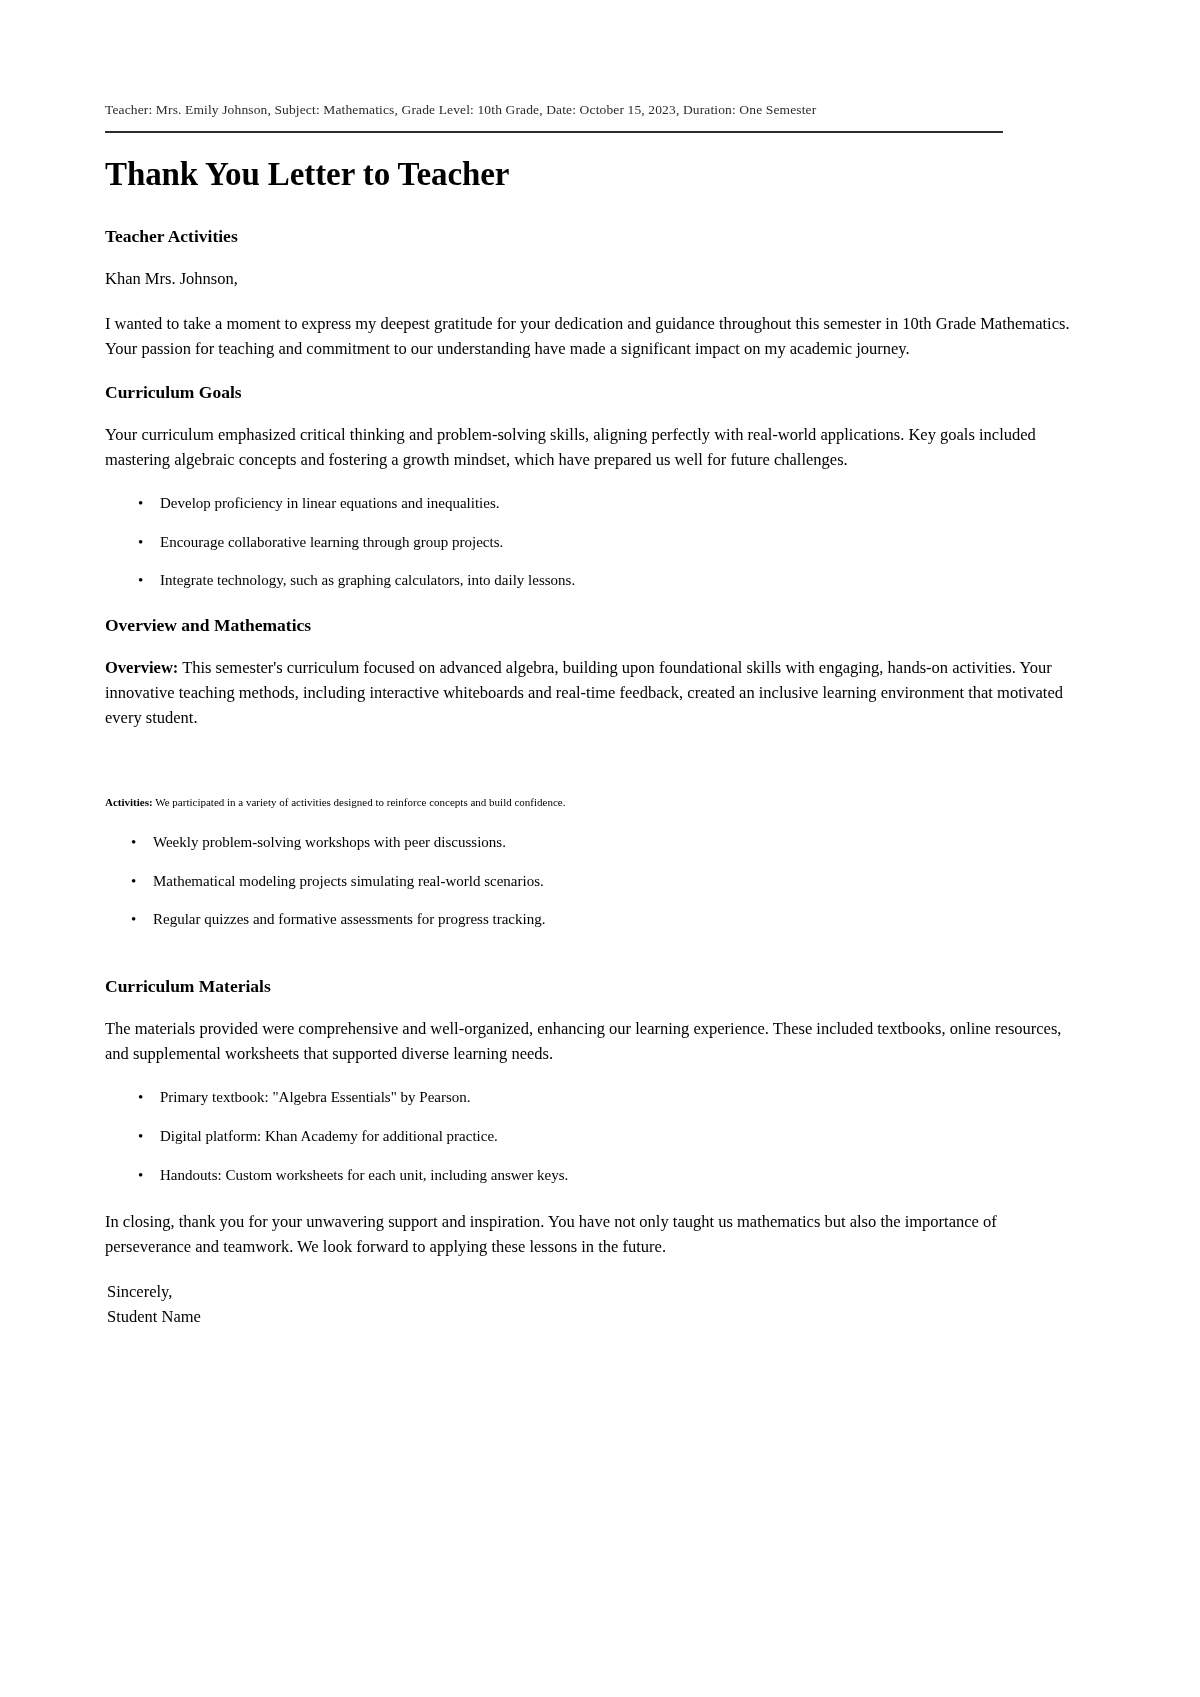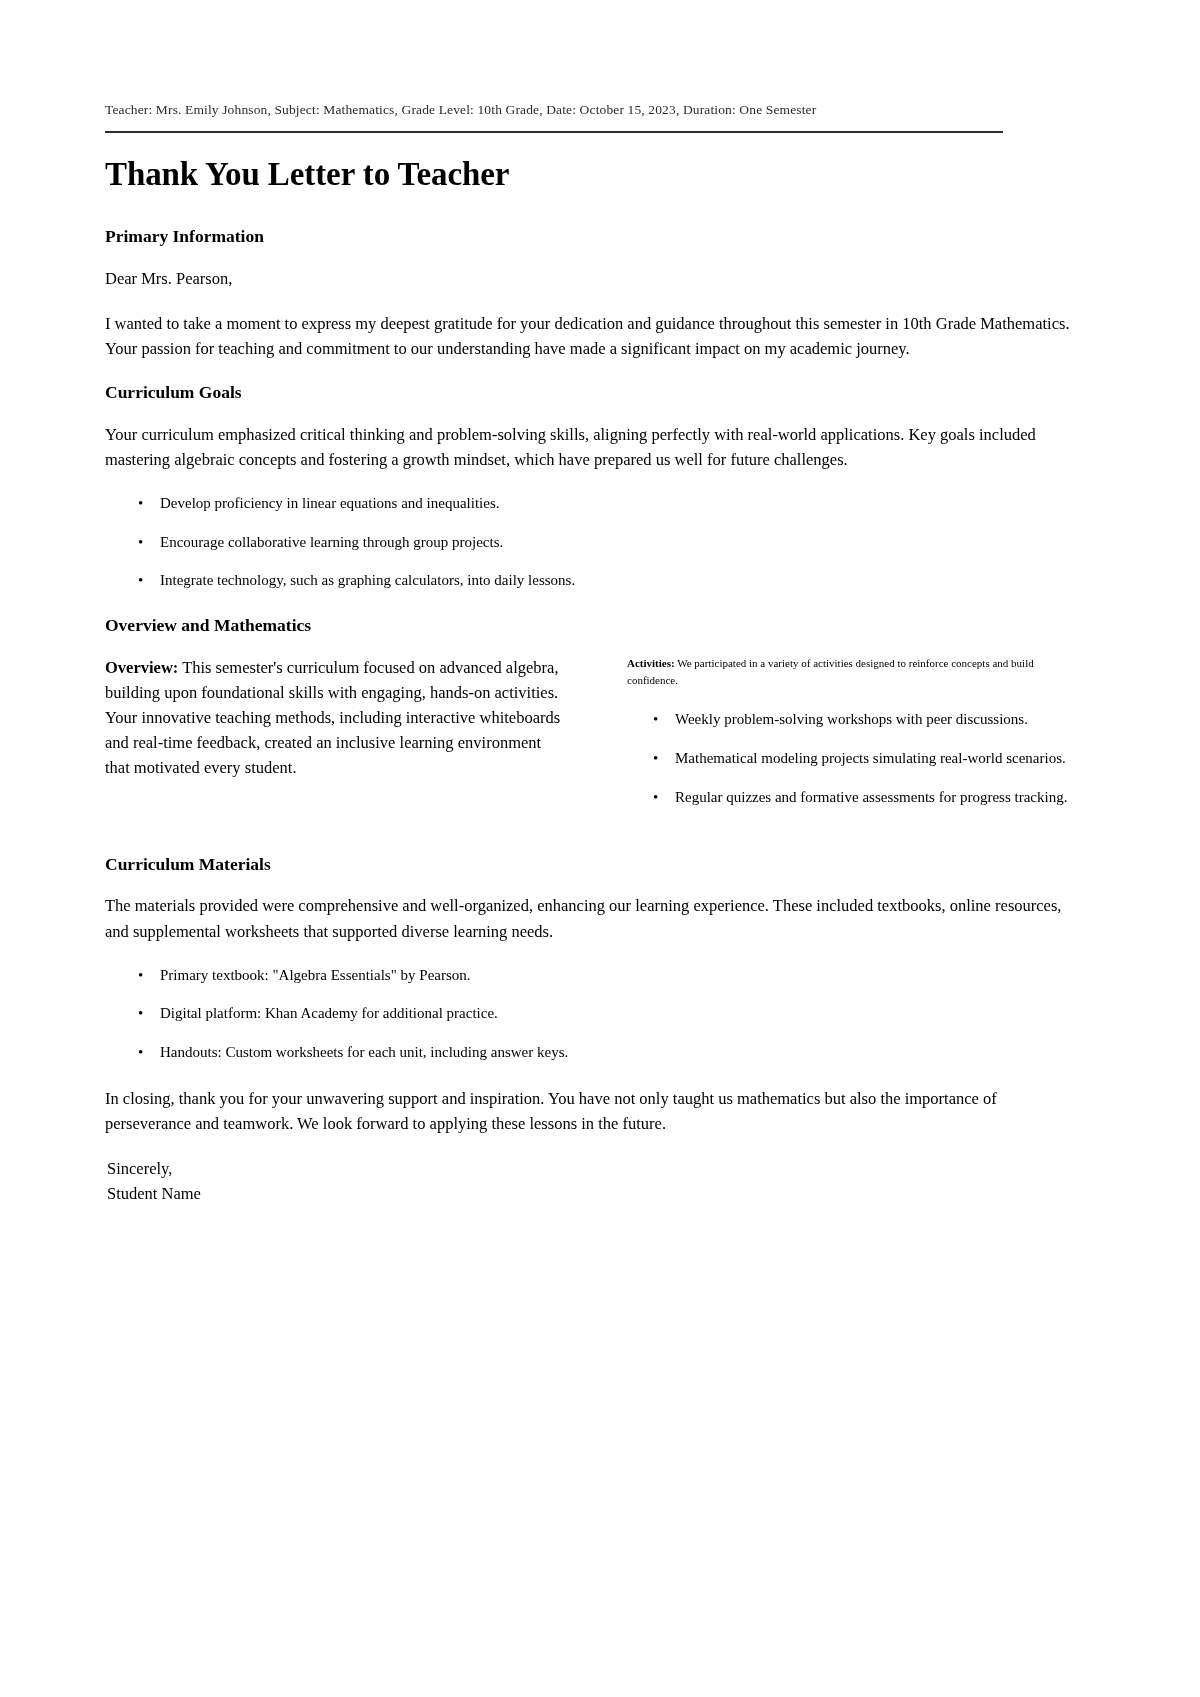--- a/index.html
+++ b/index.html
@@ -81,20 +81,21 @@
     left: -22px;
     top: 0;
     font-size: 15px;
     line-height: 1.52;
   }
 
   .two-col {
     display: flex;
     gap: 64px;
     margin-bottom: 28px;
+    flex-direction: column;
   }
   .col {
     flex: 1 1 0;
     min-width: 0;
   }
   .col-left p {
     font-size: 16.5px;
     line-height: 1.52;
     margin: 0;
   }
@@ -128,23 +129,23 @@
 <body>
 
 <div class="page">
 
   <p class="doc-meta">Teacher: Mrs. Emily Johnson, Subject: Mathematics, Grade Level: 10th Grade, Date: October 15, 2023, Duration: One Semester</p>
 
   <hr class="rule">
 
   <h1 class="doc-title">Thank You Letter to Teacher</h1>
 
-  <h2 class="section-heading">Primary Information</h2>
+  <h2 class="section-heading">Teacher Activities</h2>
 
-  <p class="body-text">Dear Mrs. Pearson,</p>
+  <p class="body-text">Khan Mrs. Johnson,</p>
 
   <p class="body-text">I wanted to take a moment to express my deepest gratitude for your dedication and guidance throughout this semester in 10th Grade Mathematics. Your passion for teaching and commitment to our understanding have made a significant impact on my academic journey.</p>
 
   <h2 class="section-heading">Curriculum Goals</h2>
 
   <p class="body-text">Your curriculum emphasized critical thinking and problem-solving skills, aligning perfectly with real-world applications. Key goals included mastering algebraic concepts and fostering a growth mindset, which have prepared us well for future challenges.</p>
 
   <ul class="bullets">
     <li>Develop proficiency in linear equations and inequalities.</li>
     <li>Encourage collaborative learning through group projects.</li>

